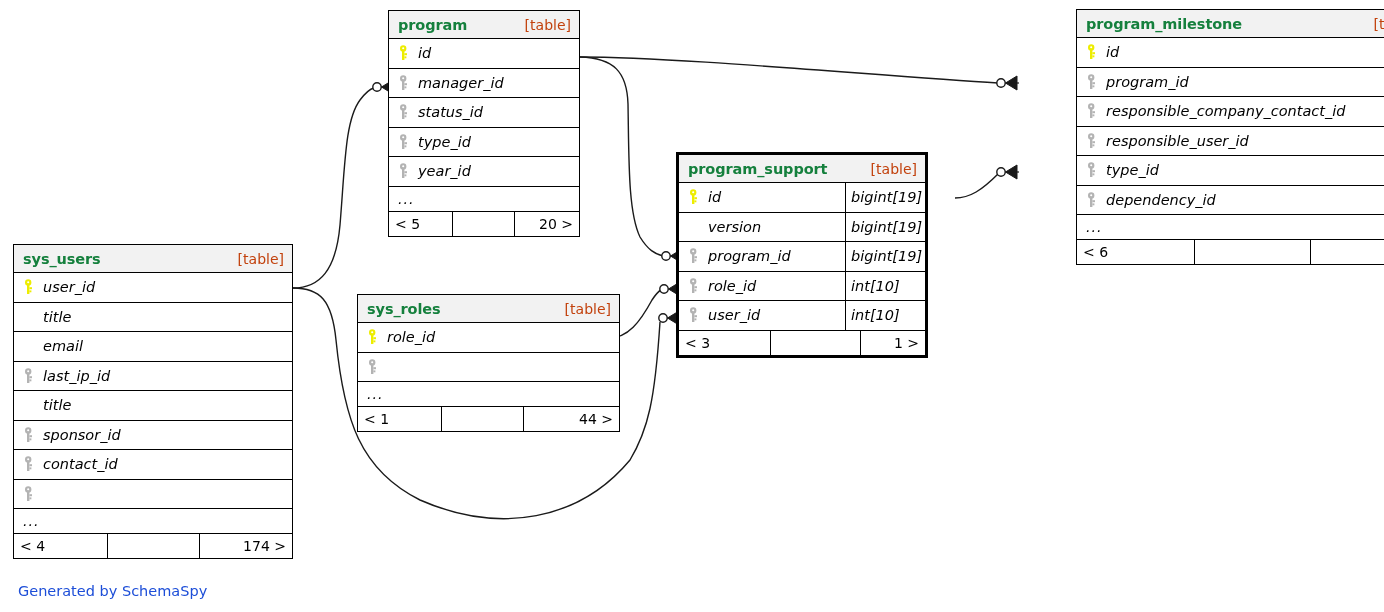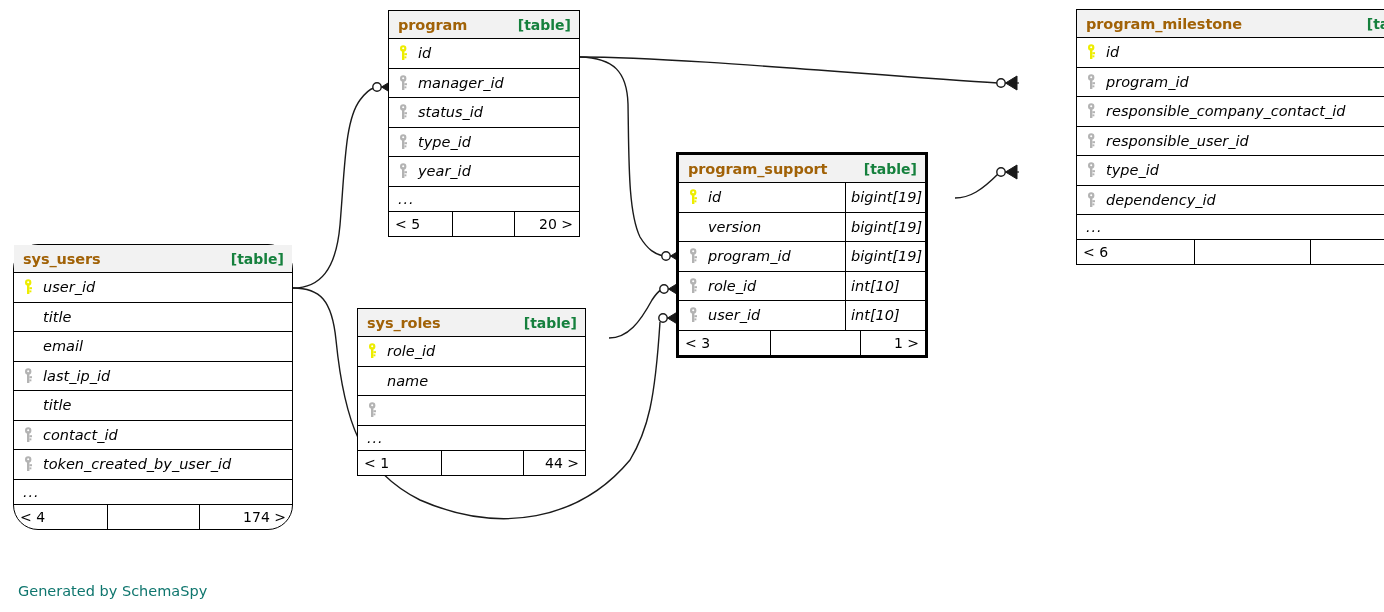--- a/index.html
+++ b/index.html
@@ -46,26 +46,26 @@
     background: #f2f2f2;
     border-bottom: 1px solid #000000;
     display: flex;
     align-items: center;
     justify-content: space-between;
     padding: 0 8px 0 9px;
     font-size: 14.5px;
   }
   .tbl-name {
     font-weight: bold;
-    color: #a16207;
+    color: #15803d;
     letter-spacing: -0.1px;
   }
   .tbl-kind {
-    font-weight: bold;
-    color: #15803d;
+    font-weight: normal;
+    color: #c2410c;
     font-size: 14px;
   }
   .tbl-rows {
     display: flex;
     flex-direction: column;
     font-style: italic;
   }
   .row {
     box-sizing: border-box;
     height: 29.5px;
@@ -123,21 +123,21 @@
     align-items: center;
     padding: 0 6px;
   }
   .footer-left  { justify-content: flex-start; }
   .footer-mid   { justify-content: center;  border-left: 1px solid #000; border-right: 1px solid #000; }
   .footer-right { justify-content: flex-end; flex: 1; }
   .keyicon { display: block; }
   .credit {
     position: absolute;
     font-size: 14.5px;
-    color: #0f766e;
+    color: #1d4ed8;
     z-index: 3;
     white-space: nowrap;
   }
 </style>
 </head>
 <body>
 
 <div id="canvas">
   <svg class="edges" viewBox="0 0 1384 612">
       <g>
@@ -431,21 +431,21 @@
             <span class="colname">user_id</span>
             <span class="coltype">int[10]</span>
           </div>
         </div>
         <div class="footer-row">
           <div class="footer-cell footer-left" style="width: 91px;">&lt; 3</div>
           <div class="footer-cell footer-mid" style="width: 91px;"></div>
           <div class="footer-cell footer-right">1 &gt;</div>
         </div>
       </div>
-      <div class="table-box" style="left: 13px; top: 244px; width: 280px; border-radius: 25px;">
+      <div class="table-box" style="left: 13px; top: 244px; width: 280px;">
         <div class="tbl-header">
           <span class="tbl-name">sys_users</span>
           <span class="tbl-kind">[table]</span>
         </div>
         <div class="tbl-rows">
           <div class="row no-type">
             <span class="keycell">
               <svg class="keyicon" width="11" height="16" viewBox="0 0 11 16">
                 <g fill="#eded00">
                   <circle cx="4.2" cy="3.4" r="3.2"></circle>
@@ -489,67 +489,76 @@
               <svg class="keyicon" width="11" height="16" viewBox="0 0 11 16">
                 <g fill="#b3b3b3">
                   <circle cx="4.2" cy="3.4" r="3.2"></circle>
                   <rect x="3.0" y="5.6" width="2.4" height="9.4"></rect>
                   <rect x="5.4" y="8.2" width="2.6" height="2.0"></rect>
                   <rect x="5.4" y="11.4" width="2.0" height="1.9"></rect>
                 </g>
                 <circle cx="4.2" cy="3.3" r="1.05" fill="#ffffff"></circle>
               </svg>
             </span>
+            <span class="colname">sponsor_id</span>
+          </div>
+          <div class="row no-type">
+            <span class="keycell">
+              <svg class="keyicon" width="11" height="16" viewBox="0 0 11 16">
+                <g fill="#b3b3b3">
+                  <circle cx="4.2" cy="3.4" r="3.2"></circle>
+                  <rect x="3.0" y="5.6" width="2.4" height="9.4"></rect>
+                  <rect x="5.4" y="8.2" width="2.6" height="2.0"></rect>
+                  <rect x="5.4" y="11.4" width="2.0" height="1.9"></rect>
+                </g>
+                <circle cx="4.2" cy="3.3" r="1.05" fill="#ffffff"></circle>
+              </svg>
+            </span>
             <span class="colname">contact_id</span>
           </div>
           <div class="row no-type">
             <span class="keycell">
               <svg class="keyicon" width="11" height="16" viewBox="0 0 11 16">
                 <g fill="#b3b3b3">
                   <circle cx="4.2" cy="3.4" r="3.2"></circle>
                   <rect x="3.0" y="5.6" width="2.4" height="9.4"></rect>
                   <rect x="5.4" y="8.2" width="2.6" height="2.0"></rect>
                   <rect x="5.4" y="11.4" width="2.0" height="1.9"></rect>
                 </g>
                 <circle cx="4.2" cy="3.3" r="1.05" fill="#ffffff"></circle>
               </svg>
             </span>
-            <span class="colname">token_created_by_user_id</span>
           </div>
           <div class="row ellipsis">...</div>
         </div>
         <div class="footer-row">
           <div class="footer-cell footer-left" style="width: 93px;">&lt; 4</div>
           <div class="footer-cell footer-mid" style="width: 93px;"></div>
           <div class="footer-cell footer-right">174 &gt;</div>
         </div>
       </div>
-      <div class="table-box" style="left: 357px; top: 308px; width: 229px;">
+      <div class="table-box" style="left: 357px; top: 294px; width: 263px;">
         <div class="tbl-header">
           <span class="tbl-name">sys_roles</span>
           <span class="tbl-kind">[table]</span>
         </div>
         <div class="tbl-rows">
           <div class="row no-type">
             <span class="keycell">
               <svg class="keyicon" width="11" height="16" viewBox="0 0 11 16">
                 <g fill="#eded00">
                   <circle cx="4.2" cy="3.4" r="3.2"></circle>
                   <rect x="3.0" y="5.6" width="2.4" height="9.4"></rect>
                   <rect x="5.4" y="8.2" width="2.6" height="2.0"></rect>
                   <rect x="5.4" y="11.4" width="2.0" height="1.9"></rect>
                 </g>
                 <circle cx="4.2" cy="3.3" r="1.05" fill="#ffffff"></circle>
               </svg>
             </span>
             <span class="colname">role_id</span>
-          </div>
-          <div class="row no-type">
-            <span class="keycell"></span>
-            <span class="colname">name</span>
           </div>
           <div class="row no-type">
             <span class="keycell">
               <svg class="keyicon" width="11" height="16" viewBox="0 0 11 16">
                 <g fill="#b3b3b3">
                   <circle cx="4.2" cy="3.4" r="3.2"></circle>
                   <rect x="3.0" y="5.6" width="2.4" height="9.4"></rect>
                   <rect x="5.4" y="8.2" width="2.6" height="2.0"></rect>
                   <rect x="5.4" y="11.4" width="2.0" height="1.9"></rect>
                 </g>

